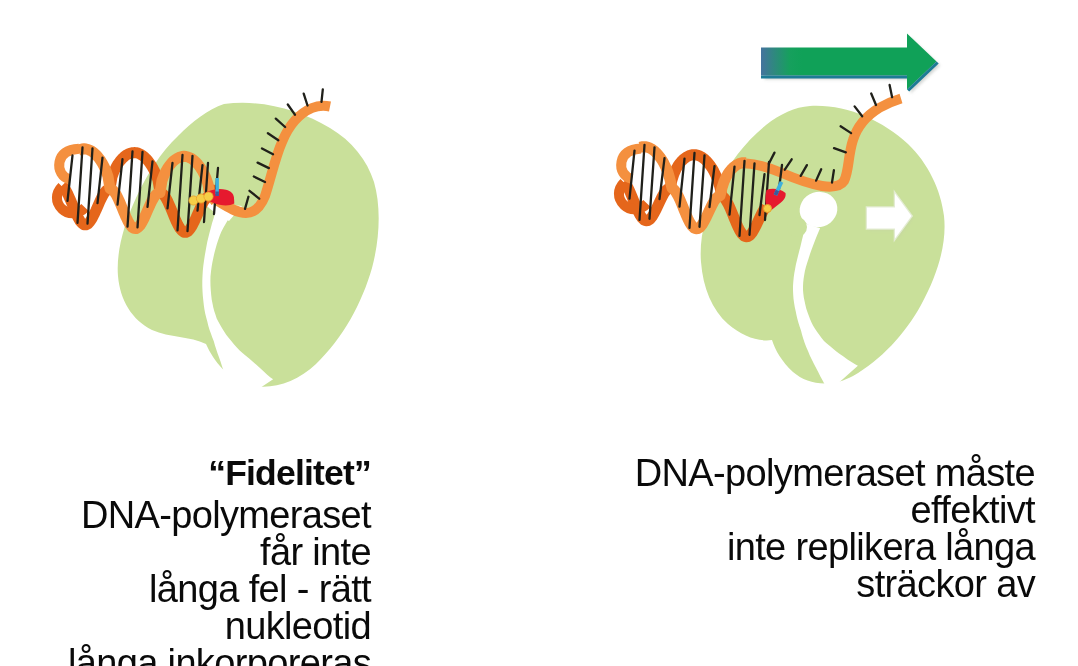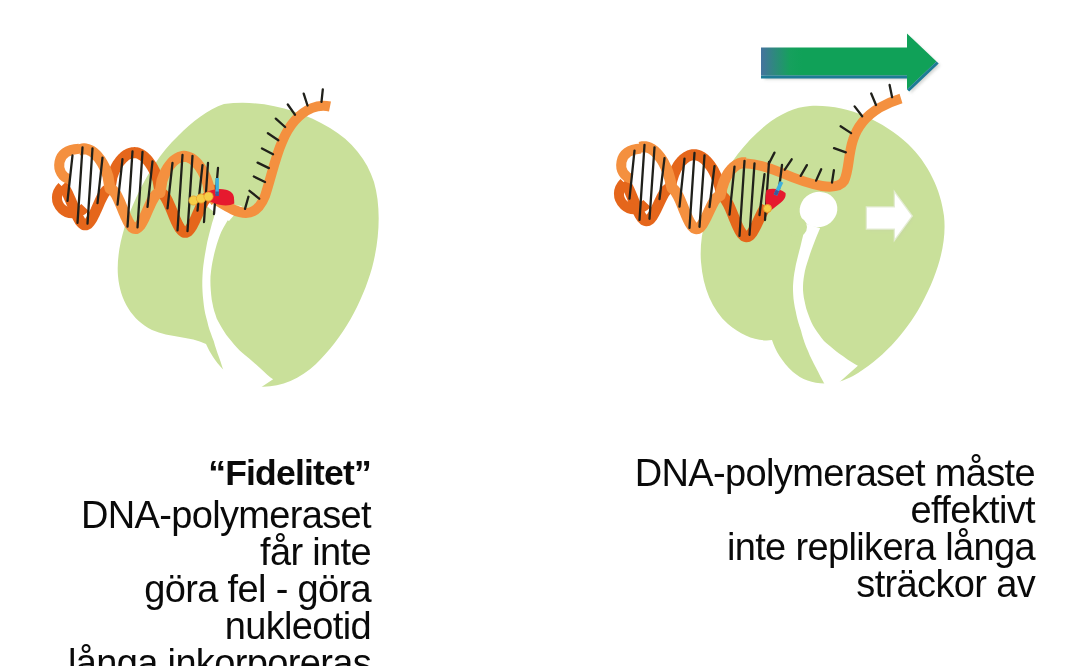--- a/index.html
+++ b/index.html
@@ -91,21 +91,21 @@
 </g>
 <g>
 <path d="M868.5,209.5 L896.5,209.5 L896.5,195.5 L913,218 L896.5,240.5 L896.5,230.5 L868.5,230.5 Z" fill="#c3cbaa" opacity="0.4" filter="url(#blur1)"></path>
 <path d="M867,207.5 L895,207.5 L895,193.5 L911.5,216 L895,238.5 L895,228.5 L867,228.5 Z" fill="#ffffff" stroke="#e3ecd2" stroke-width="2.6" stroke-linejoin="miter" paint-order="stroke"></path>
 </g>
   </svg>
 
   <div id="caption-left" class="caption">
     <div class="cap-title">“Fidelitet”</div>
     <div class="cap-line">DNA-polymeraset får inte</div>
-    <div class="cap-line">göra fel - göra nukleotid</div>
+    <div class="cap-line">långa fel - rätt nukleotid</div>
     <div class="cap-line">långa inkorporeras</div>
   </div>
 
   <div id="caption-right" class="caption">
     <div class="cap-line">DNA-polymeraset måste effektivt</div>
     <div class="cap-line">inte replikera långa sträckor av</div>
   </div>
 
 </div>
 

